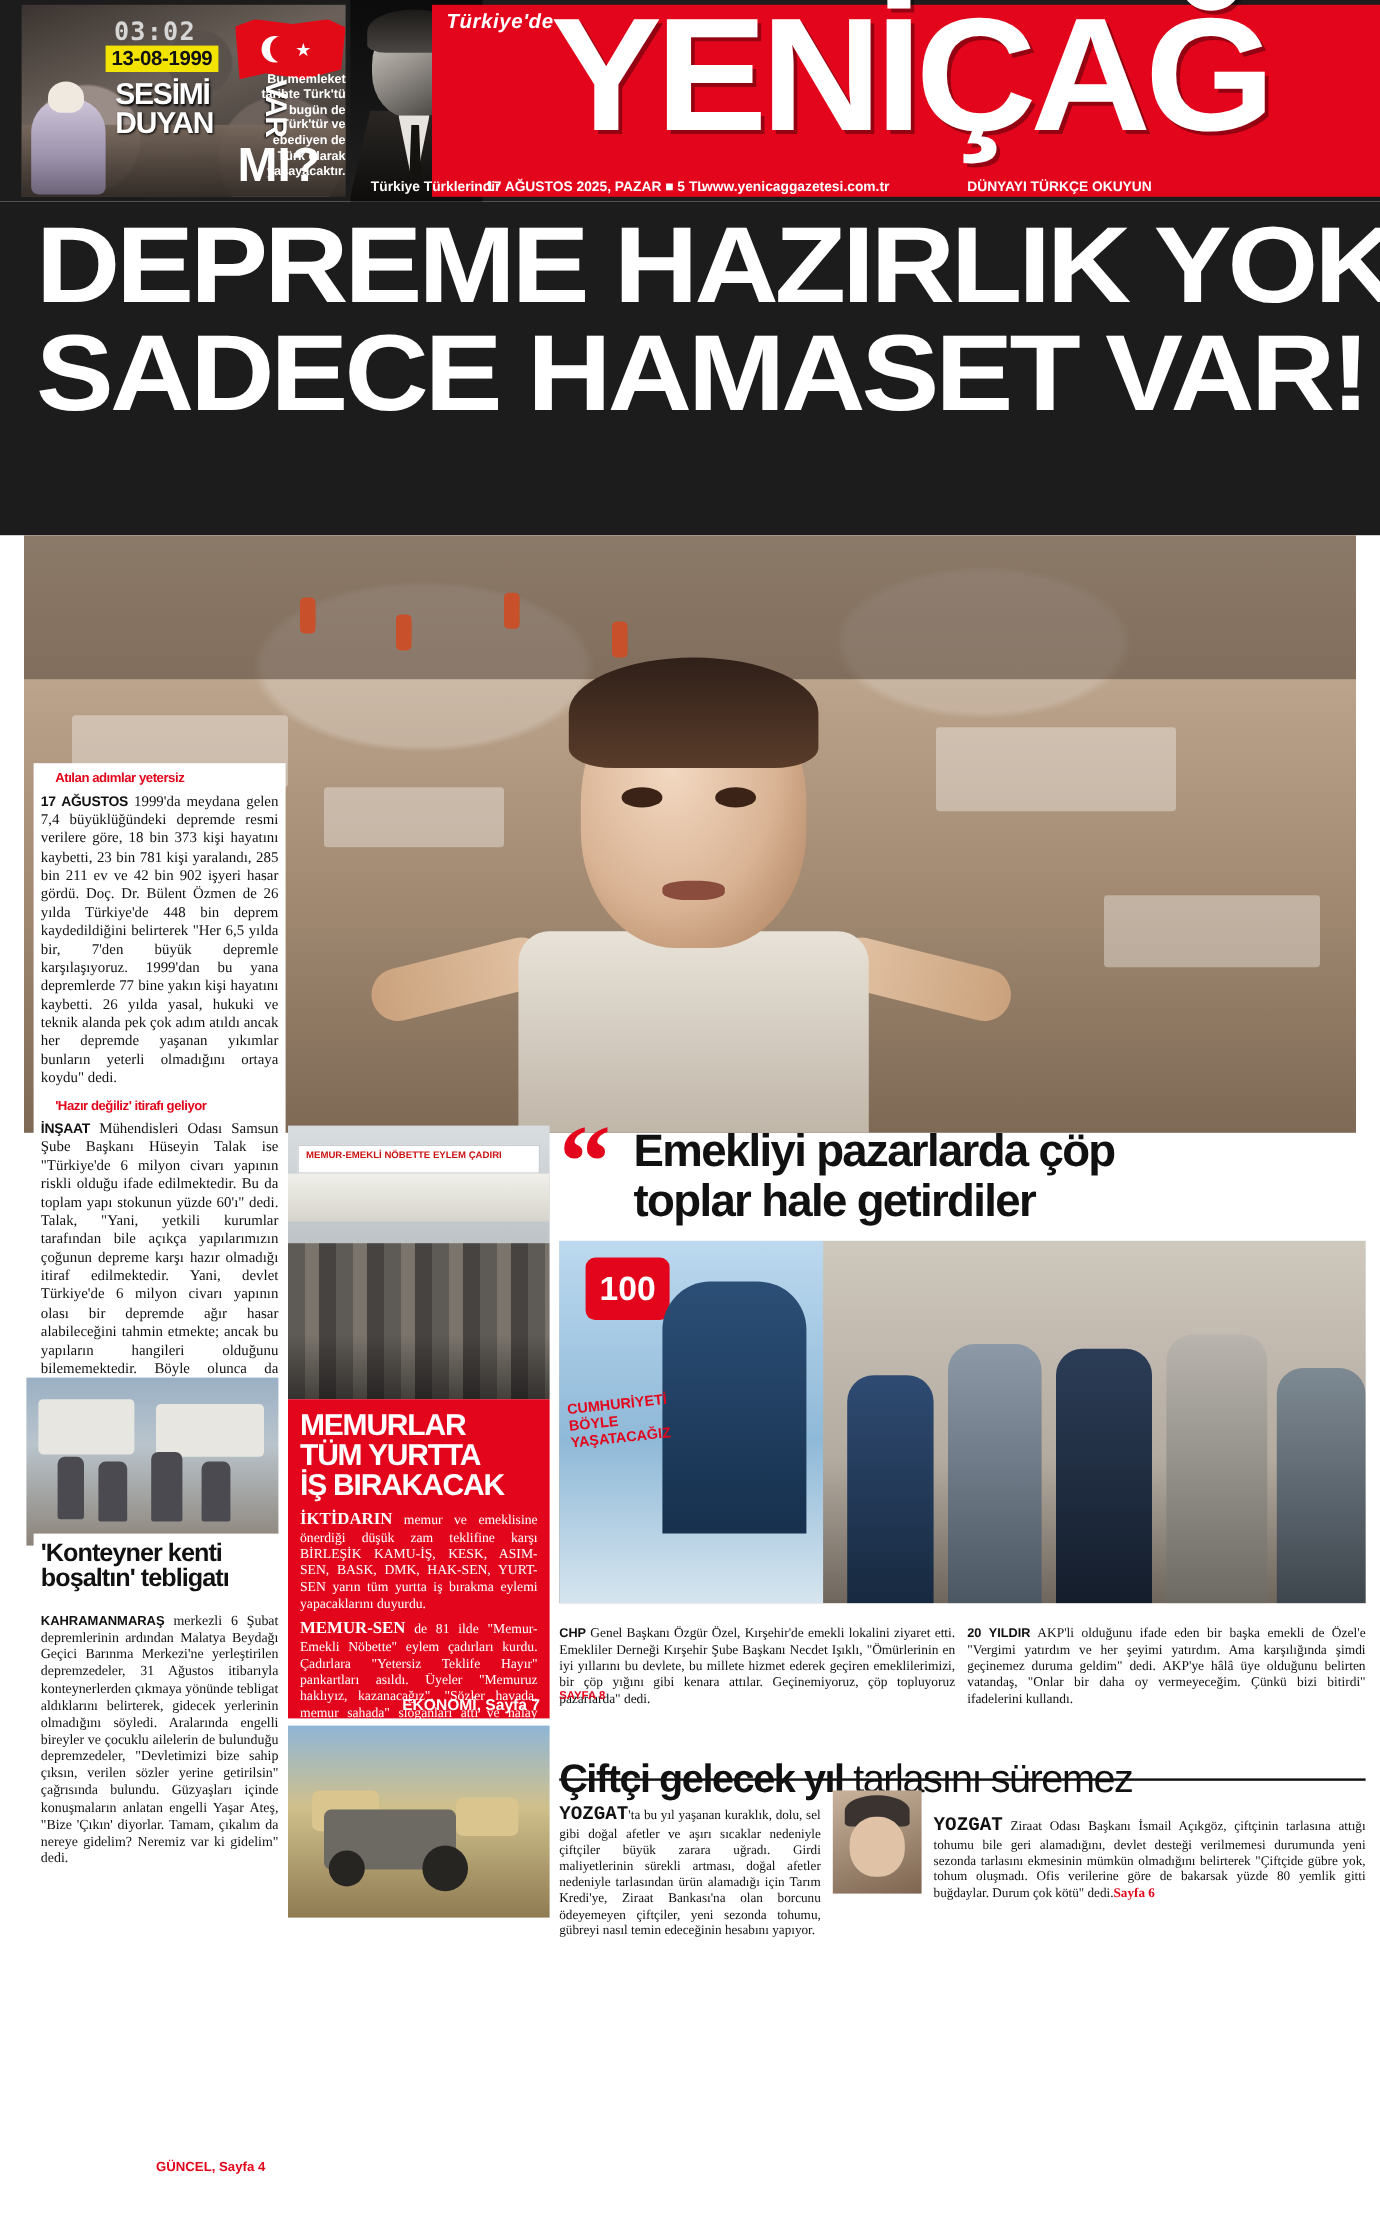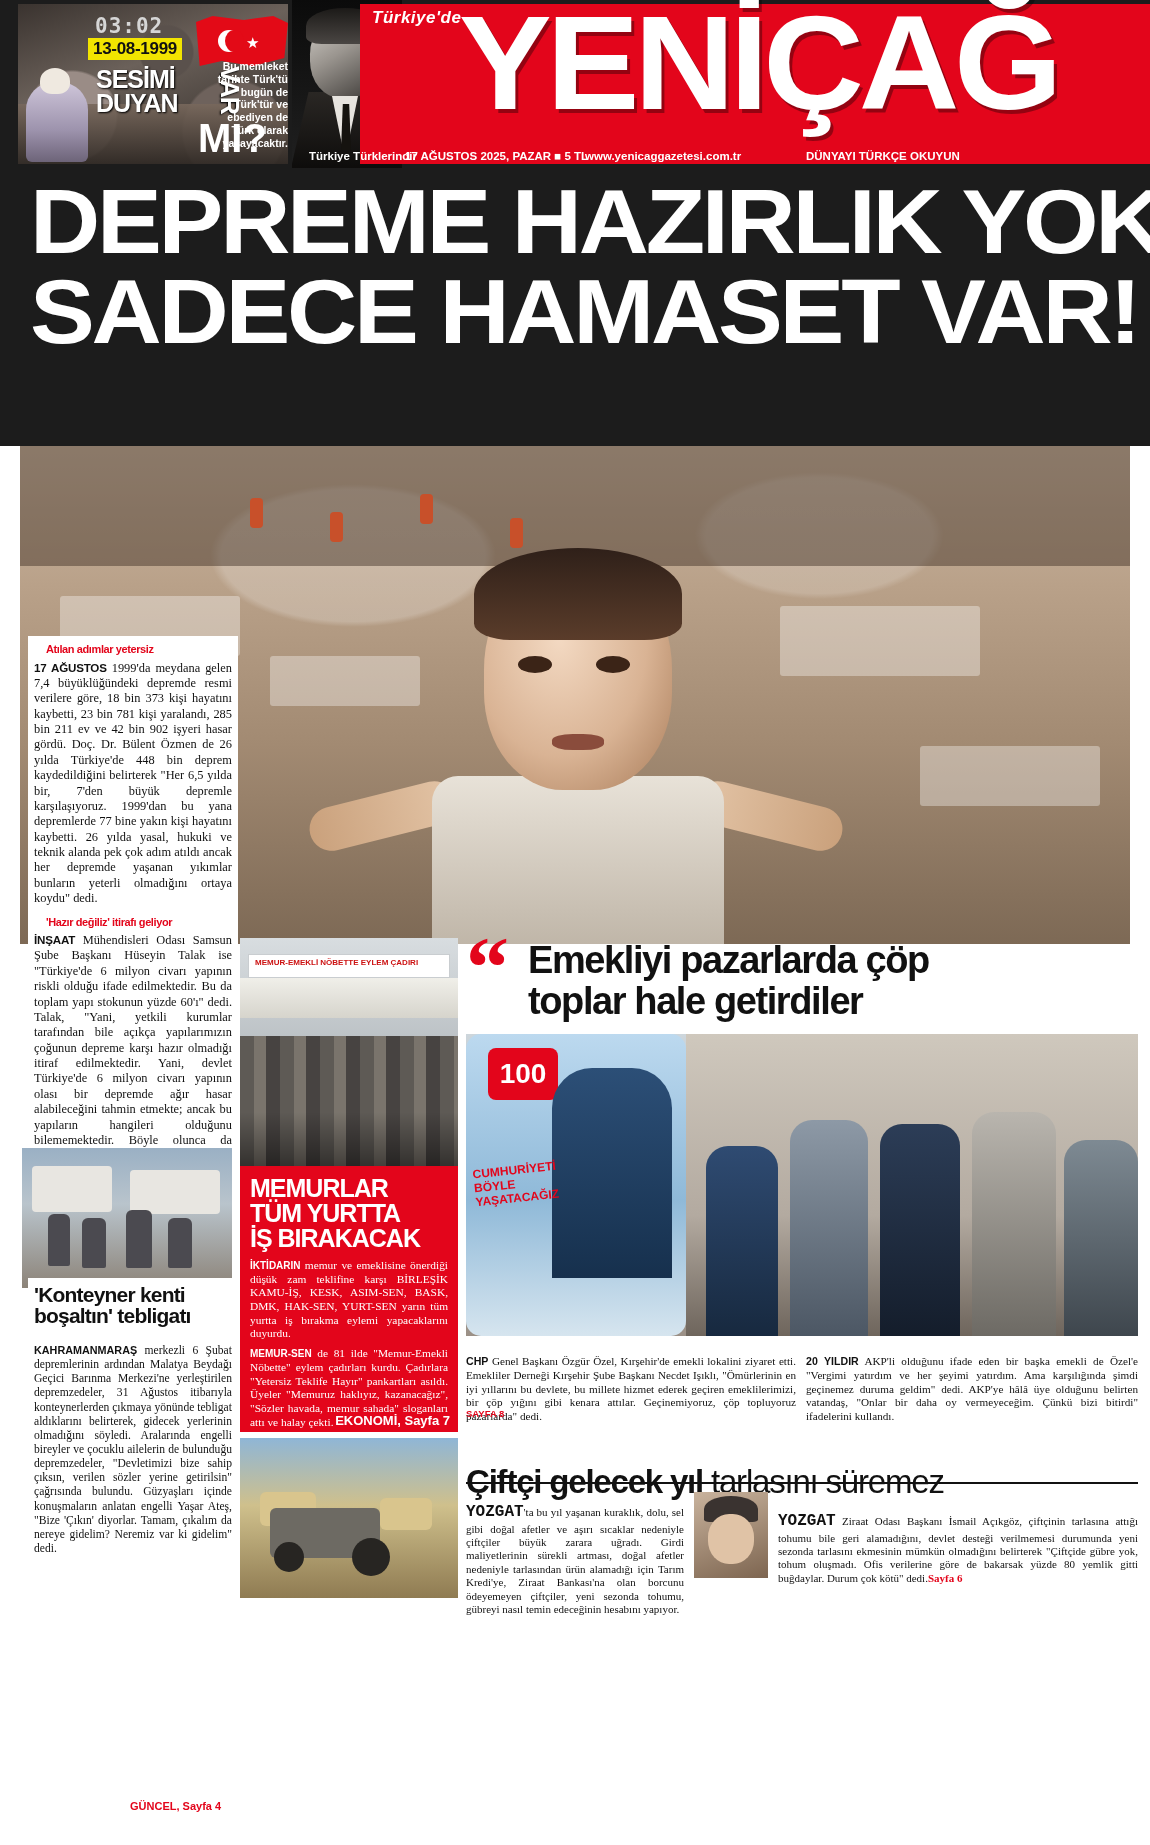--- a/index.html
+++ b/index.html
@@ -140,35 +140,35 @@
     background:linear-gradient(180deg,#f0efe9,#d6d4cc);}
   .memur-photo .crowd{position:absolute;bottom:0;left:0;width:218px;height:130px;
     background:repeating-linear-gradient(90deg,#5e5a55 0 14px,#7a746c 14px 26px,#474341 26px 40px);}
   .memur-photo .crowd:after{content:"";position:absolute;left:0;bottom:0;width:218px;height:54px;
     background:linear-gradient(180deg,rgba(0,0,0,0),rgba(0,0,0,.45));}
 
   .memur-red{position:absolute;left:240px;top:1166px;width:218px;height:266px;background:#e3051b;
     padding:10px 10px 0 10px;box-sizing:border-box;}
   .memur-title{color:#fff;font-weight:bold;font-size:25px;line-height:1.0;letter-spacing:-1px;margin:0 0 8px 0;}
   .memur-body{color:#fff;font-family:"Liberation Serif",serif;font-size:11.4px;line-height:1.2;text-align:justify;}
-  .memur-body b.lead{font-family:Liberation Sans, sans-serif;font-size:10px;}
+  .memur-body b.lead{font-family:Liberation Serif, serif;font-size:14px;}
   .memur-body p{margin:0 0 6px 0;}
   .memur-tag{position:absolute;right:8px;bottom:4px;color:#fff;font-weight:bold;font-size:13px;}
 
   
   .emekli-head{position:absolute;left:466px;top:940px;width:672px;height:92px;}
   .quote-mark{position:absolute;left:0;top:-2px;color:#e3051b;font-size:86px;font-weight:bold;
     line-height:.7;font-family:"Liberation Serif",serif;}
   .emekli-t{position:absolute;left:62px;top:0;width:610px;color:#111;font-weight:bold;
     font-size:38px;line-height:1.08;letter-spacing:-1.4px;}
 
   .emekli-photo{position:absolute;left:466px;top:1034px;width:672px;height:302px;overflow:hidden;
     background:linear-gradient(180deg,#cdd6dc 0%,#b3b9b6 45%,#9b9086 100%);}
   .ep-poster{position:absolute;left:0;top:0;width:220px;height:302px;
-    background:linear-gradient(180deg,#bcd9ef 0%,#8fb9d8 55%,#d6e5ef 100%);border-radius:15px;}
+    background:linear-gradient(180deg,#bcd9ef 0%,#8fb9d8 55%,#d6e5ef 100%);}
   .ep-poster .circle100{position:absolute;left:22px;top:14px;width:70px;height:52px;border-radius:8px;
     background:#e3051b;color:#fff;font-weight:bold;font-size:28px;text-align:center;line-height:52px;}
   .ep-poster .slog{position:absolute;left:8px;top:130px;color:#e3051b;font-weight:bold;font-size:12px;
     line-height:1.15;transform:rotate(-6deg);}
   .ep-poster .fig{position:absolute;left:86px;top:34px;width:120px;height:210px;
     background:linear-gradient(180deg,#2c4f77,#16304d);border-radius:40px 40px 0 0;}
   .ep-right{position:absolute;left:220px;top:0;width:452px;height:302px;
     background:linear-gradient(180deg,#cfc8bd 0%,#b3aaa0 60%,#6e655c 100%);}
   .ep-right .person{position:absolute;bottom:0;border-radius:22px 22px 0 0;}
 

